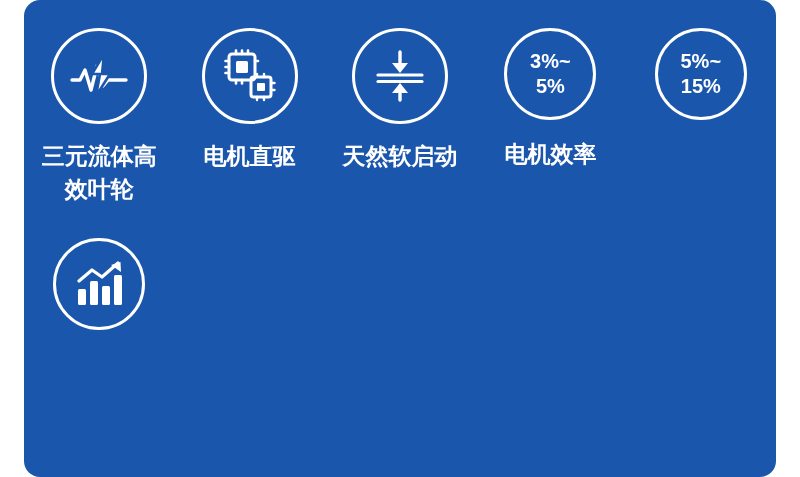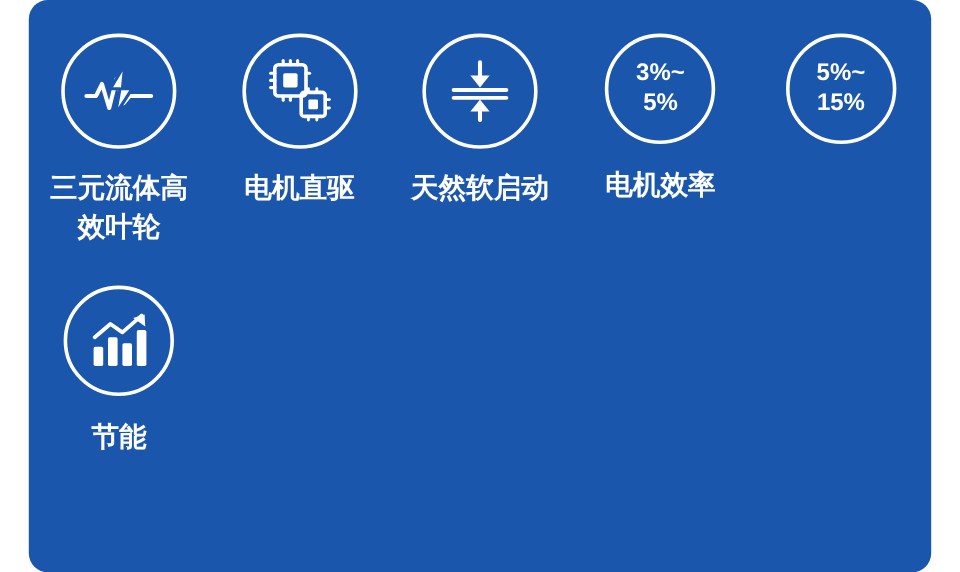--- a/index.html
+++ b/index.html
@@ -170,17 +170,16 @@
               <rect x="4" y="28" width="8" height="16" rx="1.5"></rect>
               <rect x="16" y="20" width="8" height="24" rx="1.5"></rect>
               <rect x="28" y="25" width="8" height="19" rx="1.5"></rect>
               <rect x="40" y="14" width="8" height="30" rx="1.5"></rect>
             </g>
             <polyline points="5,20 18,9 28,16 44,2" fill="none" stroke="#ffffff" stroke-width="3.2" stroke-linecap="round" stroke-linejoin="round"></polyline>
             <path d="M46.5 1 L47 11 L37 4 Z" fill="#ffffff"></path>
           </svg>
         </span>
       </div>
-      <div class="label">节能</div>
     </div>
 
   </div>
 </div>
 
 </body></html>

